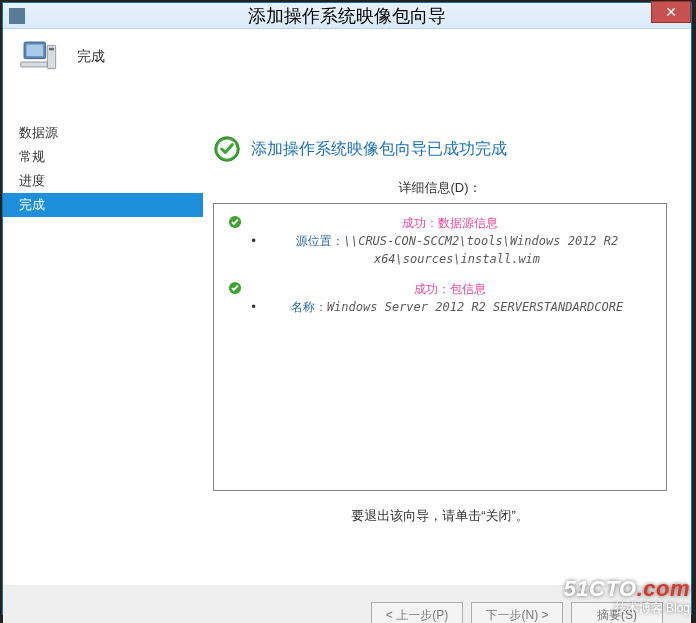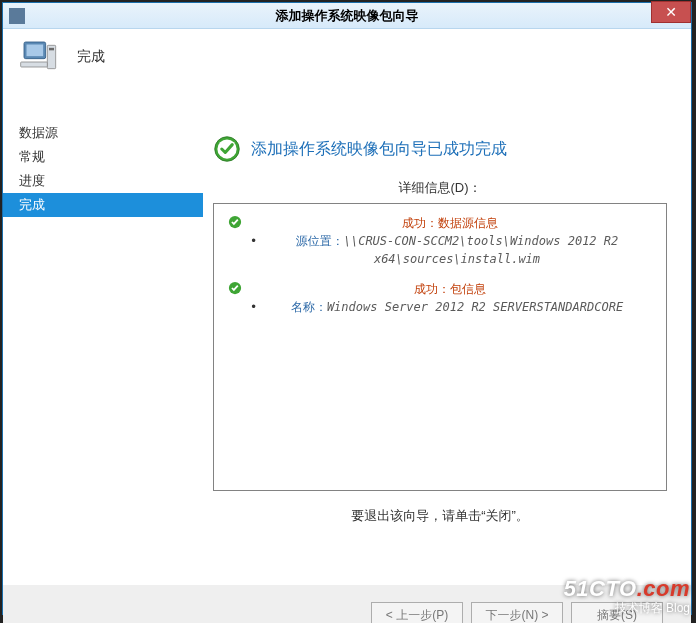--- a/index.html
+++ b/index.html
@@ -1,37 +1,37 @@
 <!DOCTYPE html>
 <html><head>
 <meta charset="utf-8">
 <style>
   * { box-sizing: border-box; margin: 0; padding: 0; }
   body { font-family: "Microsoft YaHei", "SimSun", Arial, sans-serif; background: #222; width: 696px; height: 623px; overflow: hidden; position: relative; }
   .window { width: 690px; height: 613px; margin: 2px; background: #fff; border: 1px solid #1a6eab; position: relative; }
   .titlebar { height: 26px; background: linear-gradient(#e9f3fb, #d7eafa); border-bottom: 1px solid #b8d6ee; position: relative; display: flex; align-items: center; }
   .titlebar-icon { width: 16px; height: 16px; margin-left: 6px; background: #5a7a9a; }
-  .titlebar-title { position: absolute; left: 50%; transform: translateX(-50%); font-size: 13px; color: #000; font-weight: bold; }
+  .titlebar-title { position: absolute; left: 50%; transform: translateX(-50%); font-size: 18px; color: #000; }
   .close-btn { position: absolute; right: 0; top: -2px; width: 40px; height: 22px; background: #c75050; color: #fff; text-align: center; line-height: 20px; font-size: 14px; border: 1px solid #a03030; cursor: pointer; }
   .header { height: 56px; padding: 10px 16px; display: flex; align-items: center; background: #fff; }
   .header-icon { width: 40px; height: 40px; margin-right: 18px; }
   .header-title { font-size: 14px; color: #333; }
   .body { display: flex; height: 468px; margin-top: 32px; }
   .sidebar { width: 200px; background: #fff; padding-top: 4px; }
   .nav-item { padding: 2px 16px; font-size: 13px; color: #333; cursor: pointer; line-height: 20px; }
   .nav-item.active { background: #1d8fdb; color: #fff; }
   .main { flex: 1; padding: 0 24px 0 10px; text-align: center; }
   .status-row { display: flex; align-items: center; margin: 18px 0 16px; }
   .status-icon { width: 28px; height: 28px; margin-right: 10px; }
   .status-text { font-size: 16px; color: #1d6fb8; }
   .detail-label { font-size: 13px; color: #333; margin-bottom: 6px; }
   .detail-box { border: 1px solid #828282; height: 288px; padding: 10px 14px; font-size: 12px; color: #333; overflow: auto; background: #fff; font-family: "SimSun", monospace; line-height: 1.5; }
   .item { margin-bottom: 12px; position: relative; padding-left: 20px; }
   .mini-check { position: absolute; left: 0; top: 1px; width: 14px; height: 14px; }
-  .item-title { color: #c2410c; }
+  .item-title { color: #ec4899; }
   .item-sub { padding-left: 14px; position: relative; }
   .bullet { position: absolute; left: 2px; top: 0; }
   .item-label { color: #2e6aa8; }
   .item-value { color: #5a5a5a; font-style: italic; }
   .exit-text { font-size: 13px; margin-top: 16px; color: #333; }
   .footer { height: 60px; border-top: 0; display: flex; align-items: center; justify-content: flex-end; padding: 0 28px; gap: 8px; background: #EFEFEF; }
   .btn { min-width: 92px; height: 26px; padding: 0 12px; font-size: 12px; border: 1px solid #adadad; background: #f4f4f4; color: #777; cursor: default; }
   .watermark { position: absolute; right: 6px; bottom: 6px; font-family: Arial, sans-serif; color: #fff; text-align: right; pointer-events: none; text-shadow: 0 0 4px rgba(0,0,0,.6); }
   .watermark .wm1 { font-size: 22px; font-weight: bold; letter-spacing: .5px; font-style: italic; }
   .watermark .wm1 .c { color: #d83a2b; }

